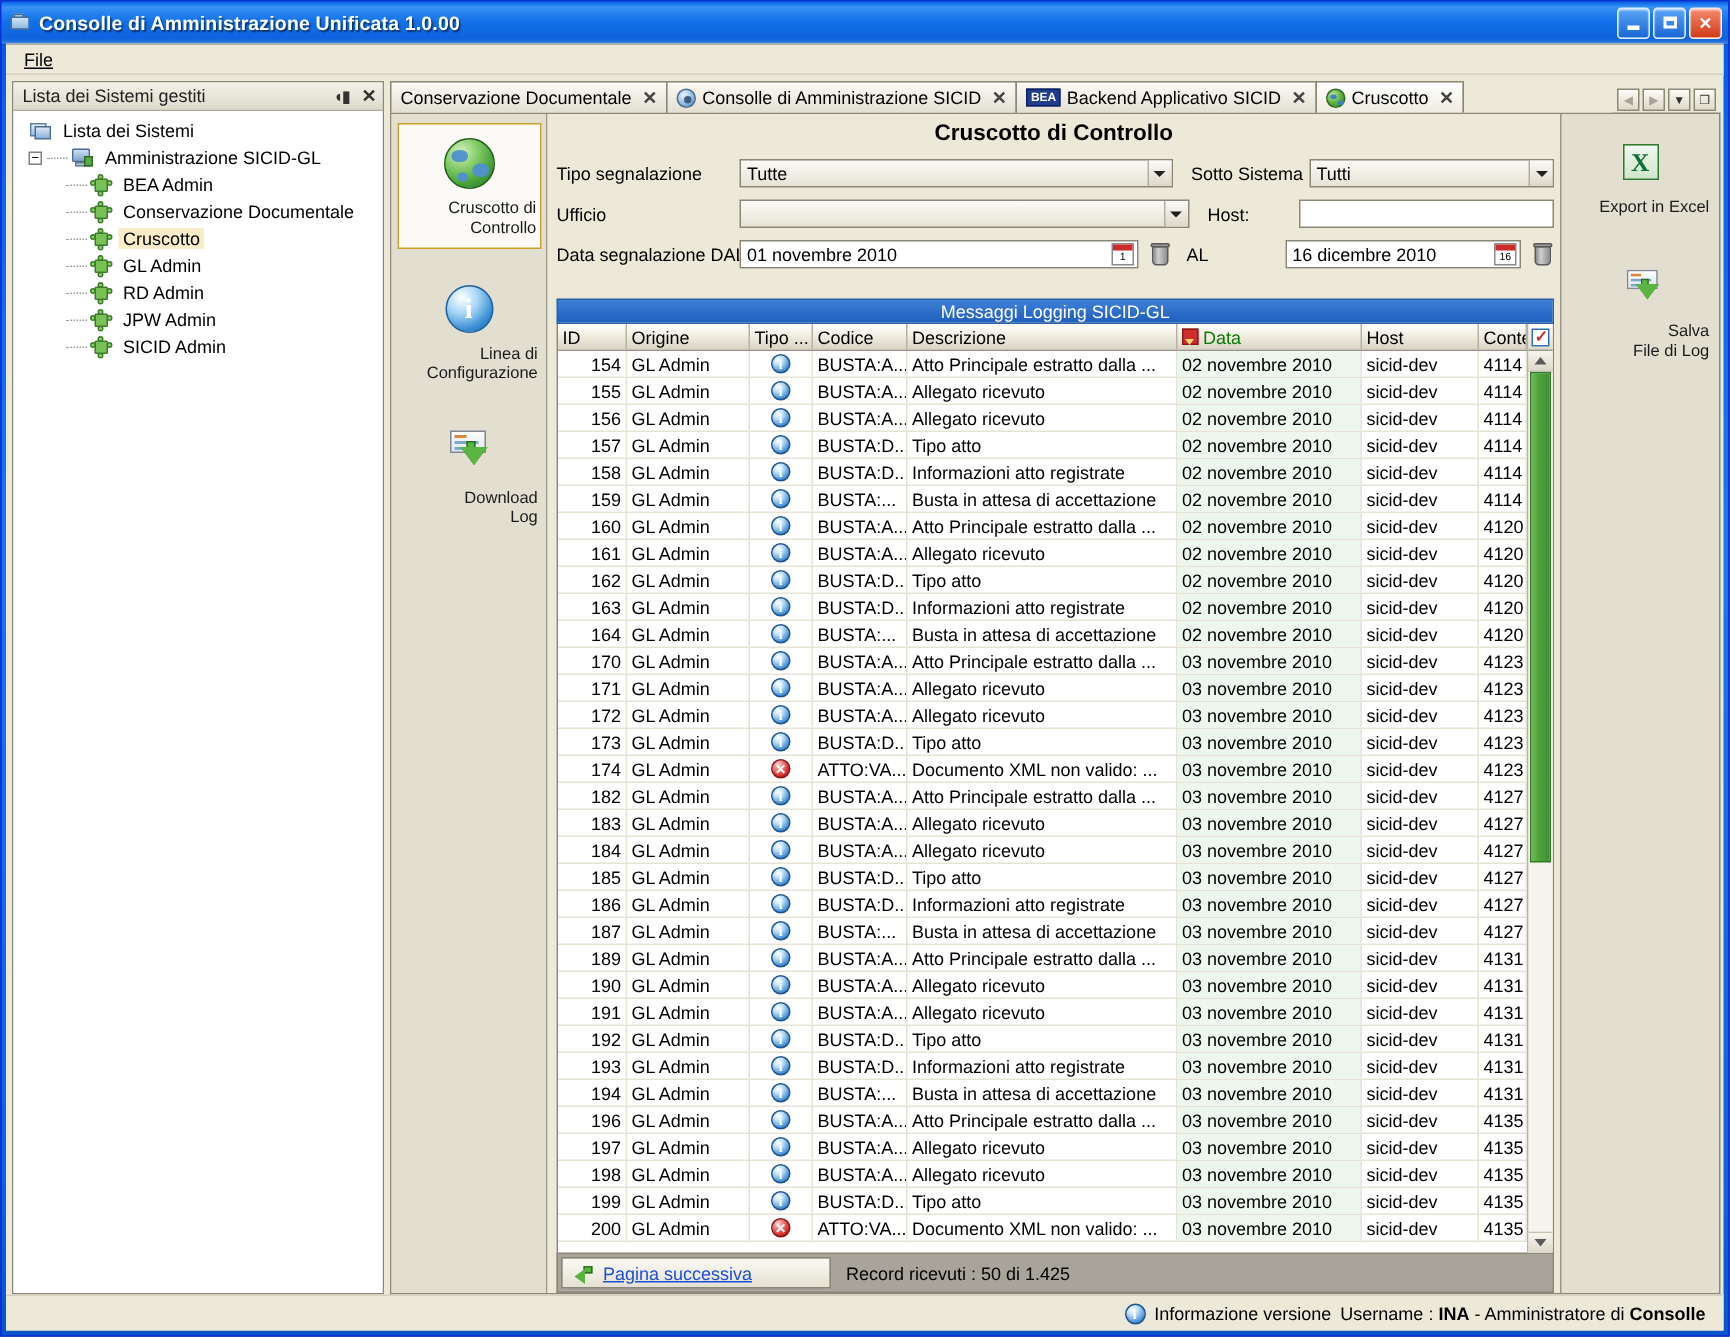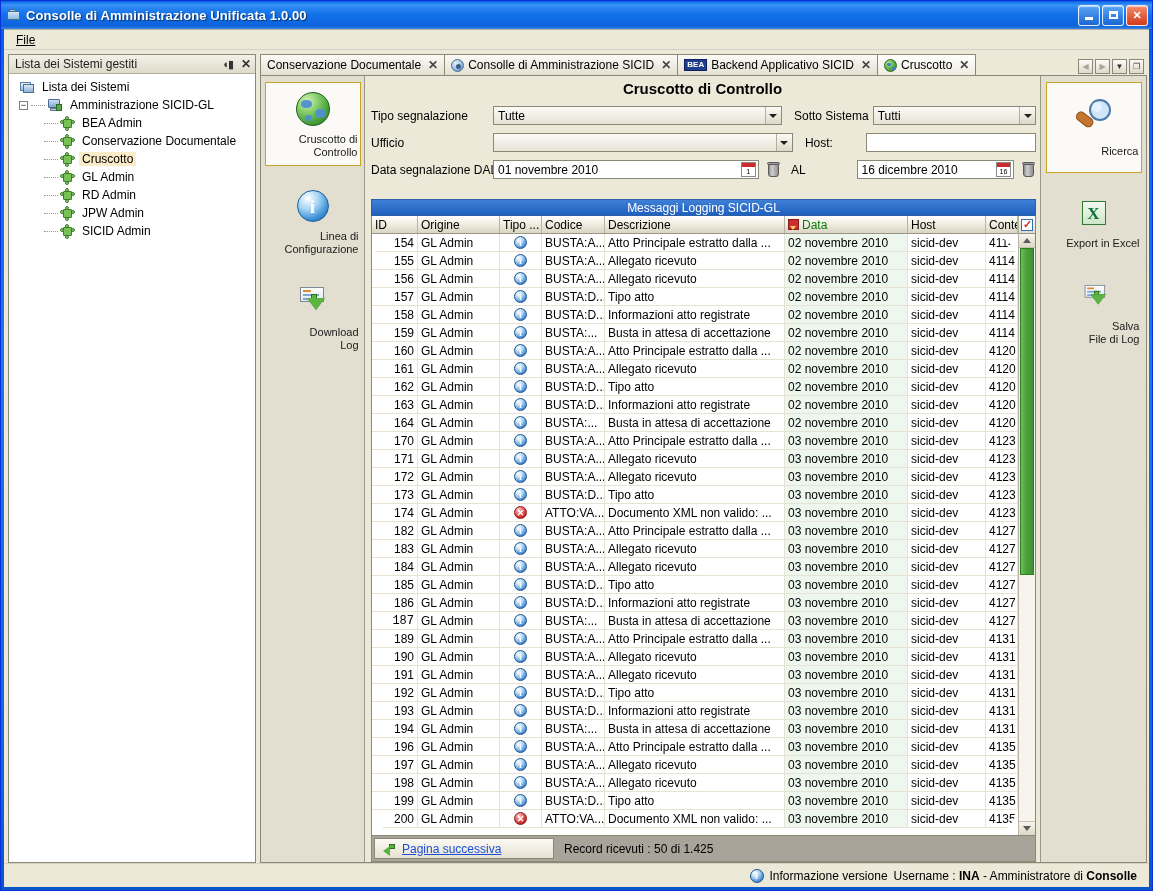--- a/index.html
+++ b/index.html
@@ -283,21 +283,21 @@
     border-bottom: 1px solid #9b9788; }
   .gh {
     display: flex; align-items: center; padding: 0 3px; font-size: 12px; color: #000;
     border-right: 1px solid #b8b4a4; white-space: nowrap; overflow: hidden;
   }
   .gh.dated { color: #0a7a0a; }
   .gh .sortflag { width:11px;height:11px;margin-right:3px; position:relative; flex:0 0 11px;}
   .gh .sortflag .sq{position:absolute;inset:0;background:#cf2d2d;border:1px solid #8a1b1b;}
   .gh .sortflag .tri{position:absolute;left:2px;top:7px;width:0;height:0;
     border-left:3.5px solid transparent;border-right:3.5px solid transparent;border-top:4px solid #ffd36b;}
-  .gbody { flex: 1 1 auto; overflow: hidden; position: relative; border-radius: 31px; }
+  .gbody { flex: 1 1 auto; overflow: hidden; position: relative; }
   .grow { display: flex; height: 18px; border-bottom: 1px solid #e6e3d5; }
   .gc { display: flex; align-items: center; padding: 0 3px; font-size: 12px; color: #000;
     border-right: 1px solid #e6e3d5; white-space: nowrap; overflow: hidden; }
   .gc.num { justify-content: flex-end; }
   .gc.ic { justify-content: center; }
   .gc.date { background: #eef7ee; }
   .info-dot {
     width: 13px; height: 13px; border-radius: 50%;
     background: radial-gradient(circle at 34% 26%, #ffffff 0%, #bfe0fa 30%, #4d93d8 70%, #215d9c 100%);
     border: 1px solid #1d5590; color:#fff; font-size:9px; font-weight:bold;
@@ -891,21 +891,21 @@
                         <div class="gc ic" style="width: 42px; flex: 0 0 42px;">
                           <span class="info-dot">i</span>
                         </div>
                         <div class="gc" style="width: 63px; flex: 0 0 63px;">BUSTA:D...</div>
                         <div class="gc" style="width: 180px; flex: 0 0 180px;">Informazioni atto registrate</div>
                         <div class="gc date" style="width: 123px; flex: 0 0 123px;">03 novembre 2010</div>
                         <div class="gc" style="width: 78px; flex: 0 0 78px;">sicid-dev</div>
                         <div class="gc" style="flex: 1 1 auto;">4127</div>
                       </div>
                       <div class="grow">
-                        <div class="gc num" style="width: 46px; flex: 0 0 46px; font-family: Liberation Mono, monospace;">187</div>
+                        <div class="gc num" style="width: 46px; flex: 0 0 46px;">187</div>
                         <div class="gc" style="width: 82px; flex: 0 0 82px;">GL Admin</div>
                         <div class="gc ic" style="width: 42px; flex: 0 0 42px;">
                           <span class="info-dot">i</span>
                         </div>
                         <div class="gc" style="width: 63px; flex: 0 0 63px;">BUSTA:...</div>
                         <div class="gc" style="width: 180px; flex: 0 0 180px;">Busta in attesa di accettazione</div>
                         <div class="gc date" style="width: 123px; flex: 0 0 123px;">03 novembre 2010</div>
                         <div class="gc" style="width: 78px; flex: 0 0 78px;">sicid-dev</div>
                         <div class="gc" style="flex: 1 1 auto;">4127</div>
                       </div>
@@ -1065,30 +1065,20 @@
                       <span class="hd"></span>
                     </span>
                   <span class="lnk">Pagina successiva</span>
                 </div>
                 <div class="reccount">Record ricevuti : 50 di 1.425</div>
               </div>
             </div>
           </div>
 
           <div class="sidebar" style="width:106px;flex:0 0 106px;border-right:none;border-left:1px solid #9b9788;">
-            <div class="side-item active" style="padding:10px 2px 14px 2px">
-              <div class="glyph" style="height:48px">
-                <svg width="44" height="40" viewBox="0 0 44 40">
-                  <circle cx="28" cy="13" r="10" fill="#cfe4f7" stroke="#4b7aa8" stroke-width="2"></circle>
-                  <circle cx="25" cy="10" r="5" fill="#eaf4ff" opacity="0.85"></circle>
-                  <rect x="4" y="18" width="18" height="9" rx="4" transform="rotate(38 13 22)" fill="#c4762e" stroke="#8a4d17"></rect>
-                </svg>
-              </div>
-              <div>Ricerca</div>
-            </div>
             <div class="side-item">
               <div class="glyph">
                   <div class="xlsicon"></div>
                 </div>
               <div>Export in Excel</div>
             </div>
             <div class="side-item">
               <div class="glyph">
                 <div class="dlicon" style="width:26px;height:26px;transform:scale(0.85)">
                     <span class="card"></span>

